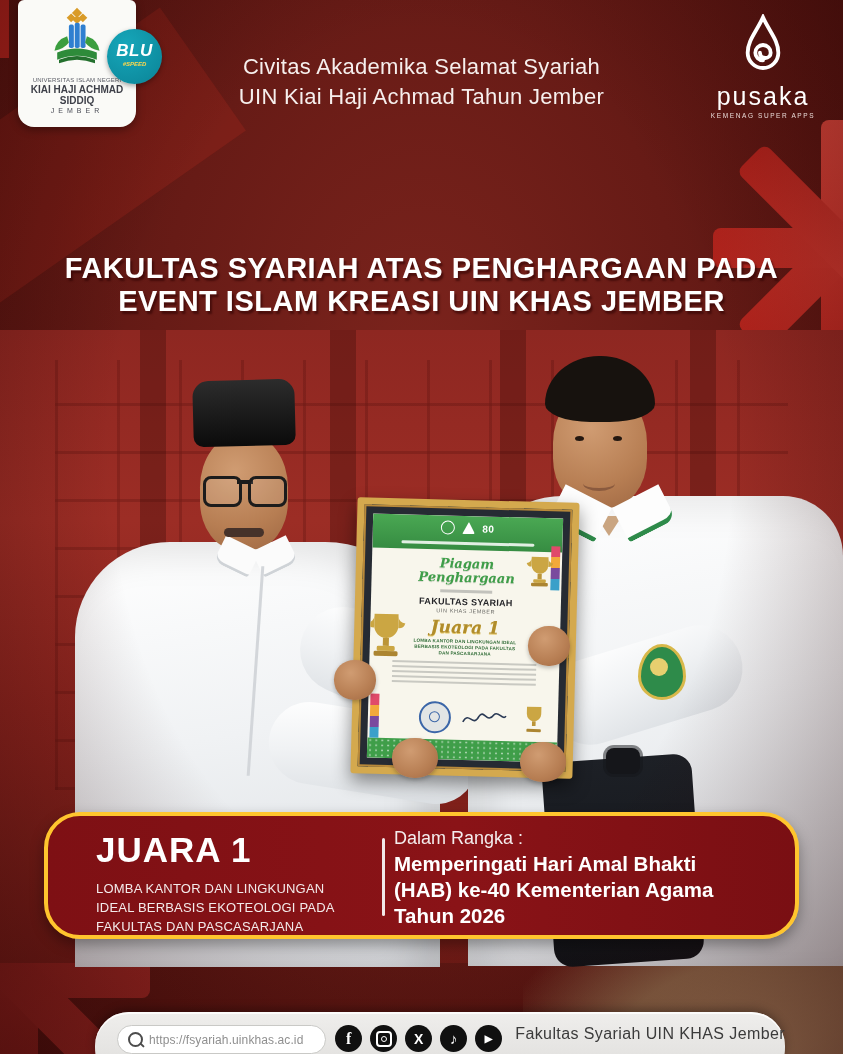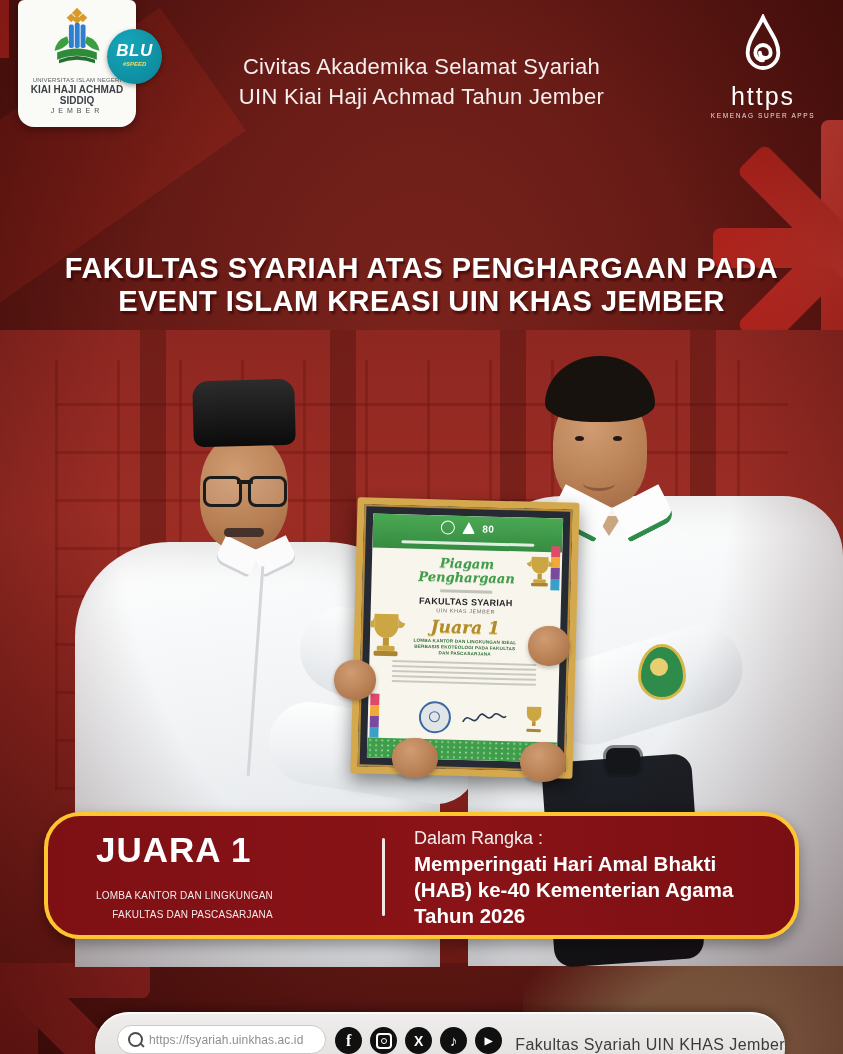--- a/index.html
+++ b/index.html
@@ -146,31 +146,31 @@
 
   
   .vignette{inset:0;z-index:3;pointer-events:none;
     background:radial-gradient(ellipse at 50% 44%, rgba(0,0,0,0) 52%, rgba(38,4,4,.45) 100%);}
 
   
   .banner{left:44px;top:812px;width:747px;height:119px;z-index:4;border:4px solid #ffc52e;border-radius:36px;
     background:linear-gradient(90deg,#7e1014 0%, #8a1317 55%, #7a0f13 100%);box-shadow:0 6px 14px rgba(0,0,0,.35);}
   .b-left{position:absolute;left:48px;top:14px;color:#fff;}
   .b-juara{font-size:35px;font-weight:800;letter-spacing:1px;}
-  .b-desc{margin-top:16px;font-size:10px;line-height:19px;color:#f3eaea;letter-spacing:.2px;text-align:right;}
+  .b-desc{margin-top:9px;font-size:13px;line-height:19px;color:#f3eaea;letter-spacing:.2px;}
   .b-div{position:absolute;left:334px;top:22px;width:3px;height:78px;background:rgba(255,255,255,.9);border-radius:2px;}
-  .b-right{position:absolute;left:366px;top:12px;color:#fff;}
+  .b-right{position:absolute;left:346px;top:12px;color:#fff;}
   .b-label{font-size:18px;color:#f4eded;font-weight:500;}
   .b-occ{margin-top:2px;font-size:20.5px;line-height:26px;font-weight:800;}
 
   
   .footer{left:95px;top:1012px;width:690px;height:70px;z-index:5;border-radius:34px;
     background:linear-gradient(180deg,#efeeec,#dddcda);
     box-shadow:0 -3px 10px rgba(0,0,0,.3), inset 0 2px 0 rgba(255,255,255,.8);}
-  .f-row{display:flex;align-items:flex-end;gap:9px;padding:13px 0 0 22px;}
+  .f-row{display:flex;align-items:flex-start;gap:9px;padding:13px 0 0 22px;}
   .url-pill{display:flex;align-items:center;gap:6px;width:216px;height:29px;background:#fff;
     border:1.5px solid #c9c9c6;border-radius:16px;padding-left:10px;box-sizing:border-box;}
   .search-icon{position:relative;width:11px;height:11px;border:2px solid #4c4c4c;border-radius:50%;flex:0 0 auto;}
   .search-icon::after{content:"";position:absolute;left:9px;top:10px;width:6px;height:2px;background:#4c4c4c;
     transform:rotate(45deg);border-radius:2px;}
   .url-text{font-size:12px;color:#8f8f8f;letter-spacing:.1px;white-space:nowrap;}
   .social{display:flex;align-items:center;gap:8px;}
   .si{width:27px;height:27px;border-radius:50%;background:#101010;color:#fff;display:flex;
     align-items:center;justify-content:center;flex:0 0 auto;}
   .si b{font-size:14px;line-height:1;}
@@ -349,34 +349,35 @@
   <div class="layer greeting">
     <div>Civitas Akademika Selamat Syariah</div>
     <div>UIN Kiai Haji Achmad Tahun Jember</div>
   </div>
 
   <div class="layer pusaka">
     <svg width="46" height="62" viewBox="0 0 60 80">
       <path d="M30,4 C22,22 10,34 10,50 a20,20 0 0 0 40,0 C50,34 38,22 30,4 Z" fill="none" stroke="#ffffff" stroke-width="5"></path>
       <path d="M30,60 a10,10 0 1 1 10,-10 a7,7 0 0 1 -14,0" fill="none" stroke="#ffffff" stroke-width="5" stroke-linecap="round"></path>
     </svg>
-    <div class="pusaka-name">https</div>
+    <div class="pusaka-name">pusaka</div>
     <div class="pusaka-sub">KEMENAG SUPER APPS</div>
   </div>
 
   <div class="layer headline">
     <div>FAKULTAS SYARIAH ATAS PENGHARGAAN  PADA</div>
     <div>EVENT ISLAM KREASI UIN KHAS JEMBER</div>
   </div>
 
   <div class="layer banner">
     <div class="b-left">
       <div class="b-juara">JUARA 1</div>
       <div class="b-desc">
         <div>LOMBA KANTOR DAN LINGKUNGAN</div>
+        <div>IDEAL BERBASIS EKOTEOLOGI PADA</div>
         <div>FAKULTAS DAN PASCASARJANA</div>
       </div>
     </div>
     <div class="b-div"></div>
     <div class="b-right">
       <div class="b-label">Dalam Rangka :</div>
       <div class="b-occ">
         <div>Memperingati Hari Amal Bhakti</div>
         <div>(HAB) ke-40 Kementerian Agama</div>
         <div>Tahun 2026</div>

